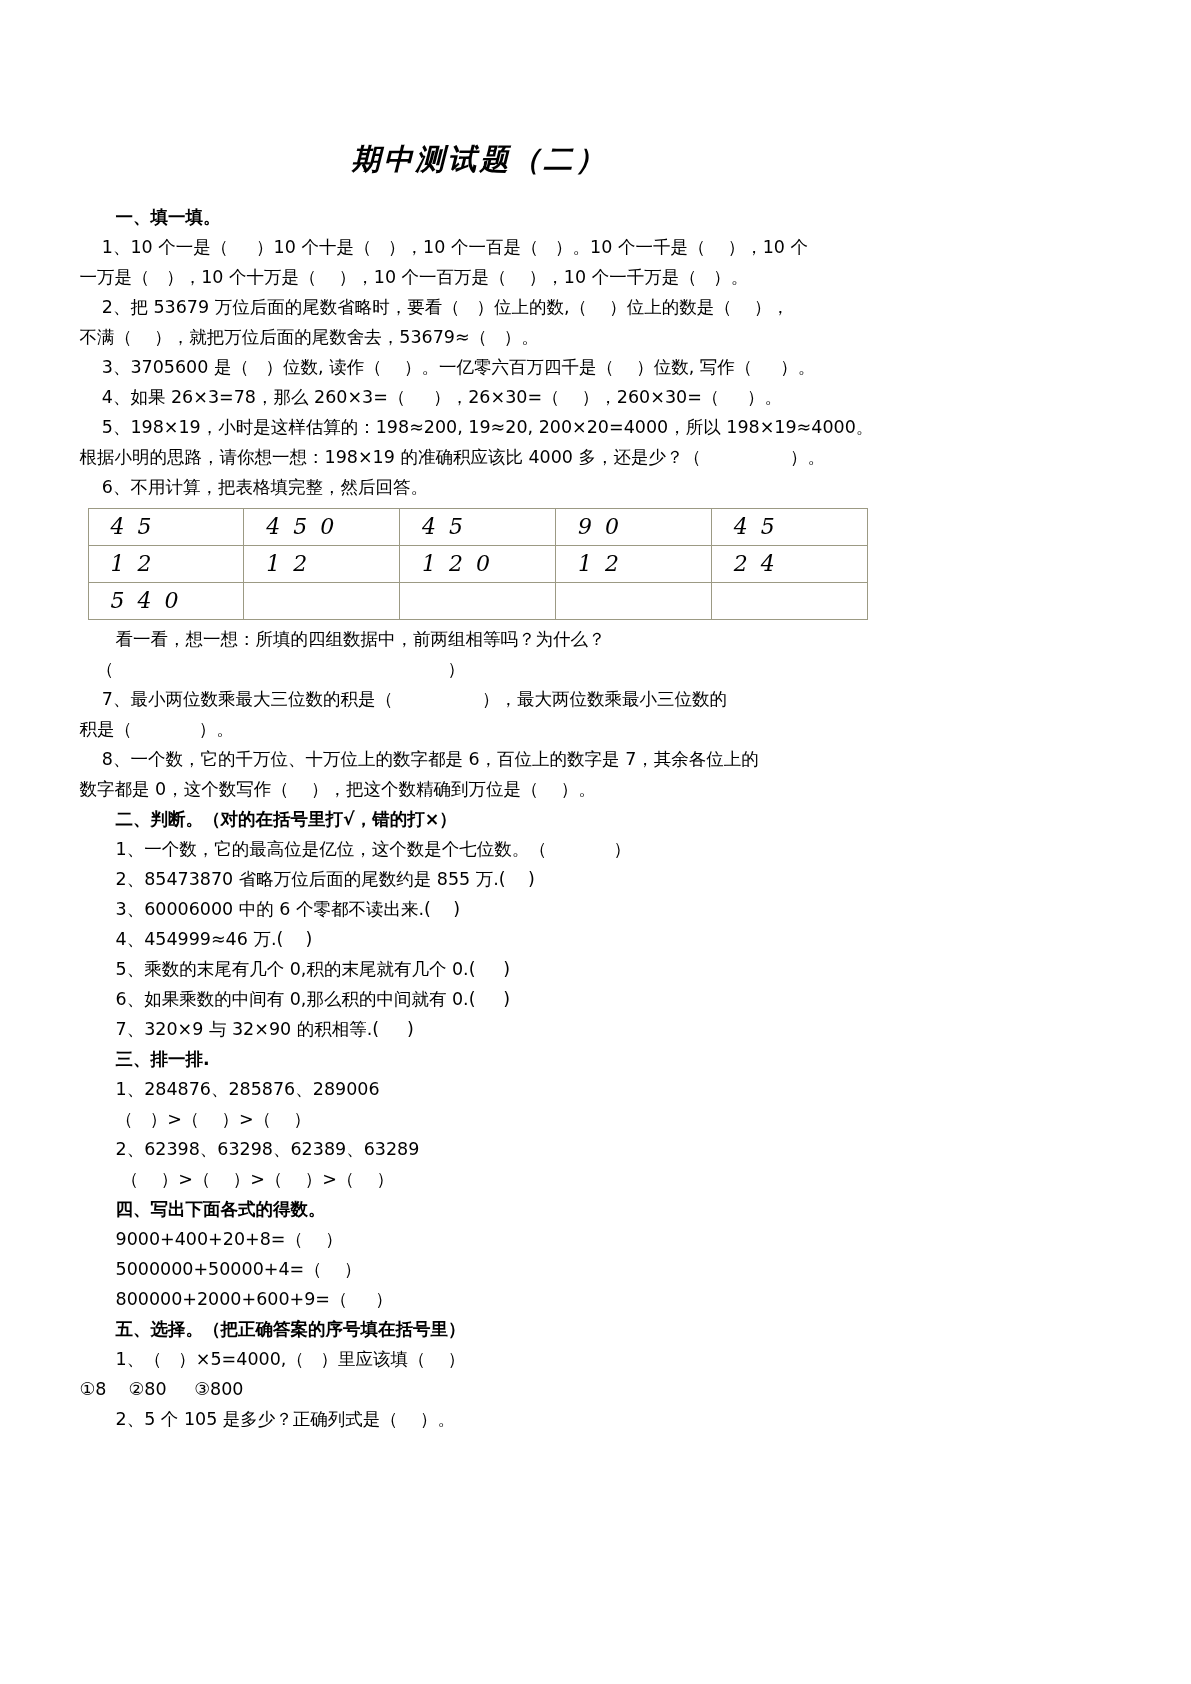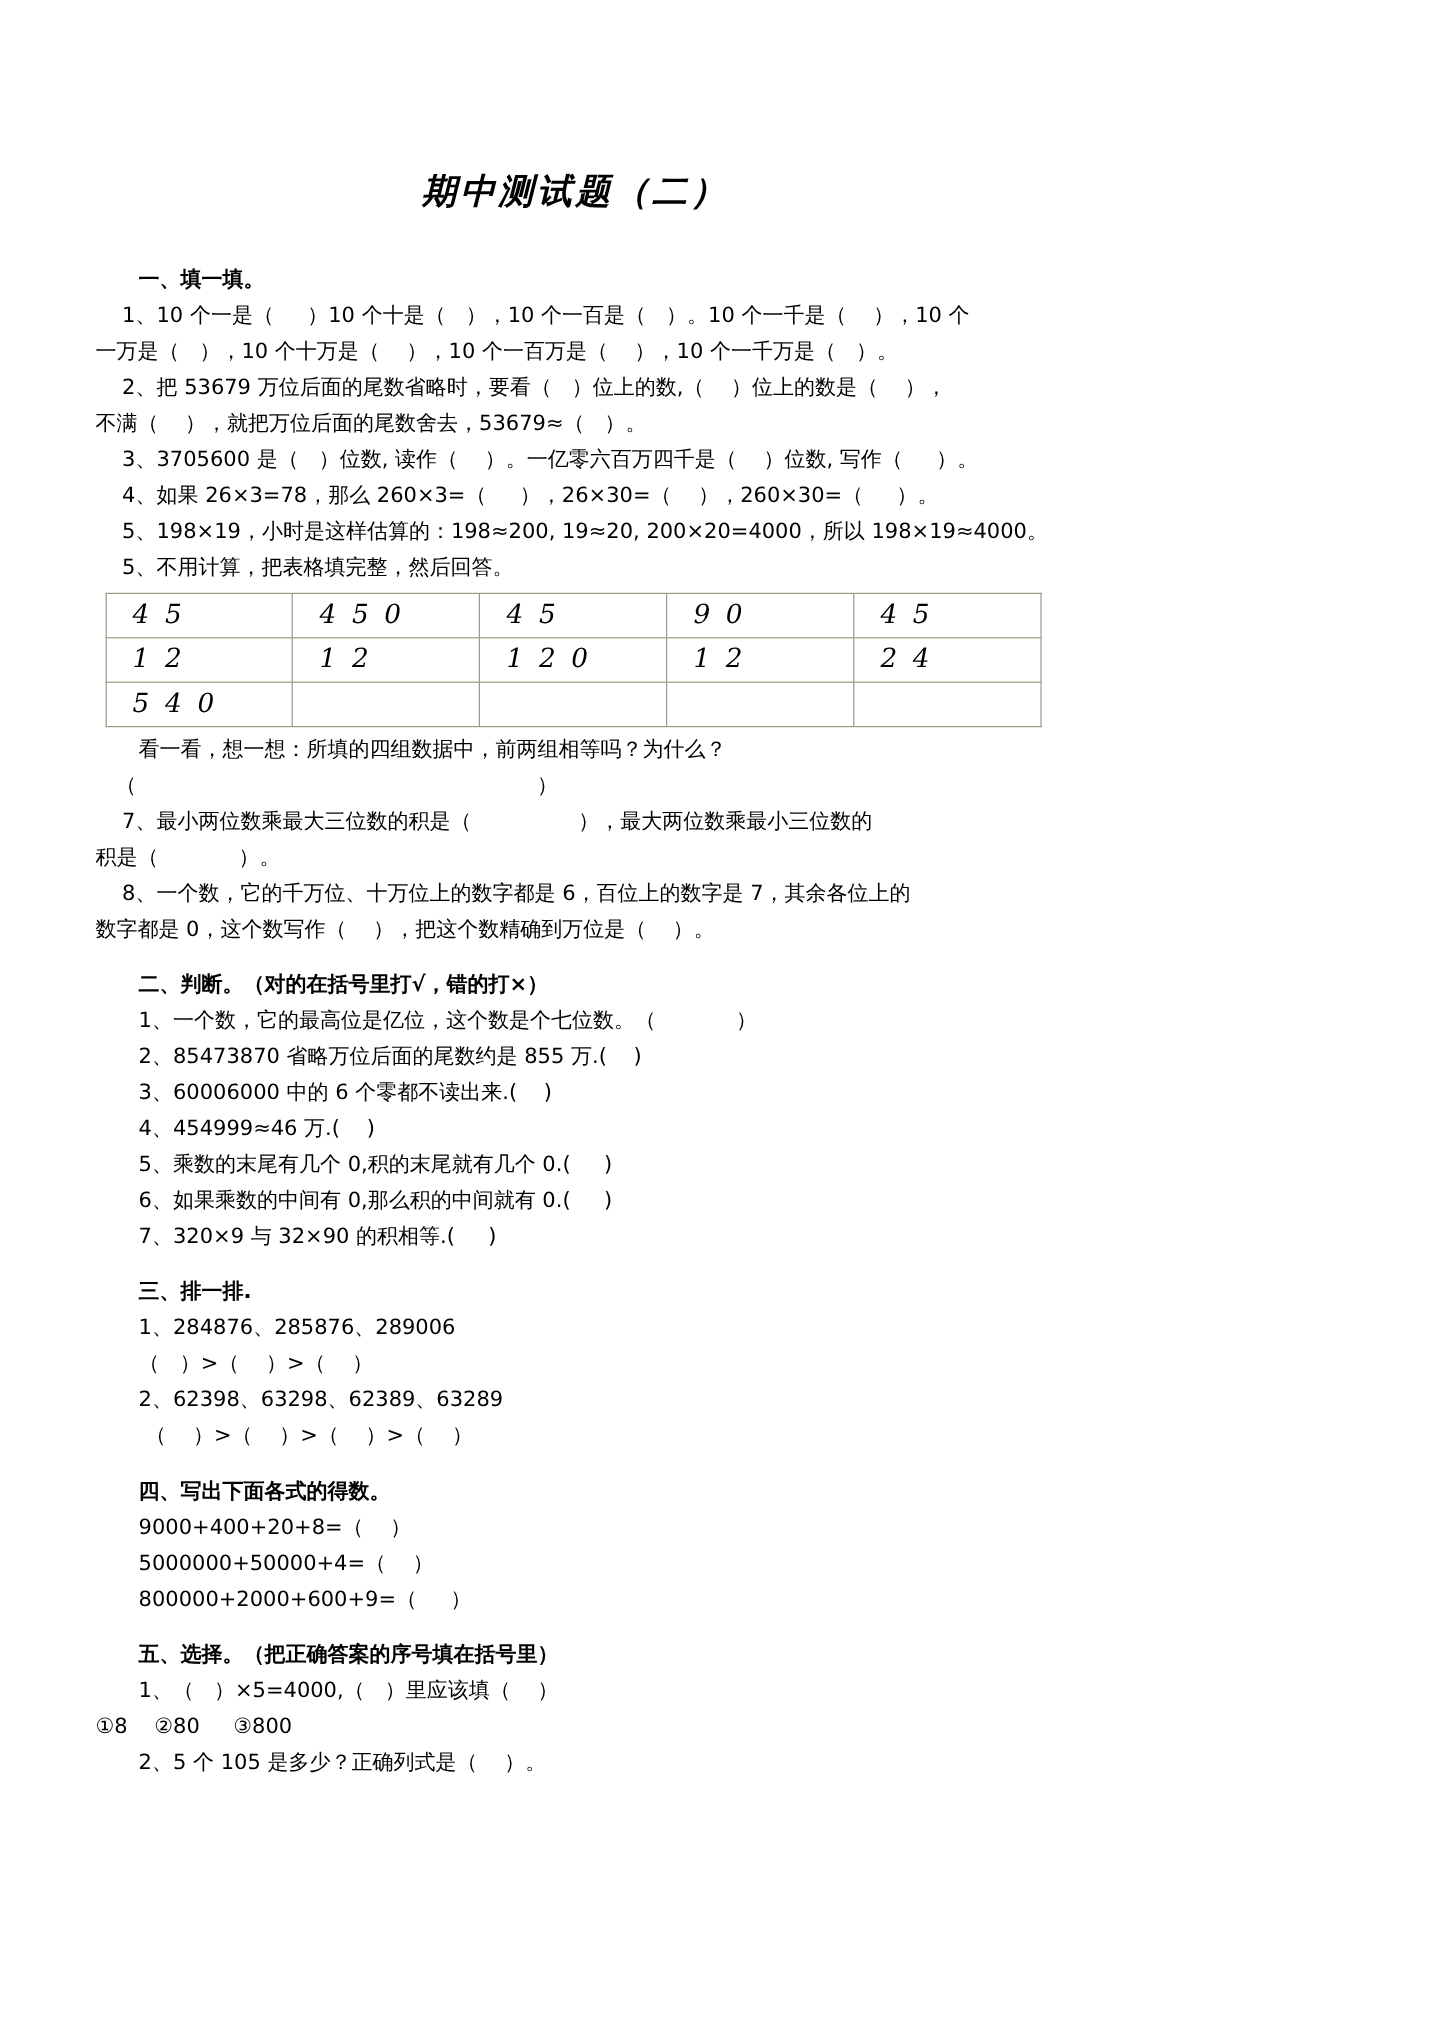--- a/index.html
+++ b/index.html
@@ -44,21 +44,20 @@
   .line {
     white-space: pre-wrap;
     margin: 0;
     padding: 0;
     line-height: 30px;
   }
   .indent { text-indent: 36px; }
   .sec-head {
     text-indent: 36px;
     font-weight: bold;
-    margin-top: 16px;
   }
   
   table.fill-table {
     border-collapse: collapse;
     width: 780px;
     margin: 6px 0 4px 8px;
     table-layout: fixed;
   }
   table.fill-table td {
     border: 1.6px solid #9c9a84;
@@ -82,21 +81,22 @@
   <div class="content">
 
     <p class="line sec-head">一、填一填。</p>
     <p class="line">    1、10 个一是（     ）10 个十是（   ），10 个一百是（   ）。10 个一千是（    ），10 个</p>
     <p class="line">一万是（   ），10 个十万是（    ），10 个一百万是（    ），10 个一千万是（   ）。</p>
     <p class="line">    2、把 53679 万位后面的尾数省略时，要看（   ）位上的数,（    ）位上的数是（    ），</p>
     <p class="line">不满（    ），就把万位后面的尾数舍去，53679≈（   ）。</p>
     <p class="line">    3、3705600 是（   ）位数, 读作（    ）。一亿零六百万四千是（    ）位数, 写作（     ）。</p>
     <p class="line">    4、如果 26×3=78，那么 260×3=（     ），26×30=（    ），260×30=（     ）。</p>
     <p class="line">    5、198×19，小时是这样估算的：198≈200, 19≈20, 200×20=4000，所以 198×19≈4000。</p>
-    <p class="line">    5、不用计算，把表格填完整，然后回答。</p>
+    <p class="line">根据小明的思路，请你想一想：198×19 的准确积应该比 4000 多，还是少？（                ）。</p>
+    <p class="line">    6、不用计算，把表格填完整，然后回答。</p>
 
     <table class="fill-table">
       <tbody>
           <tr>
         <td>4 5</td>
         <td>4 5 0</td>
         <td>4 5</td>
         <td>9 0</td>
         <td>4 5</td>
       </tr>

